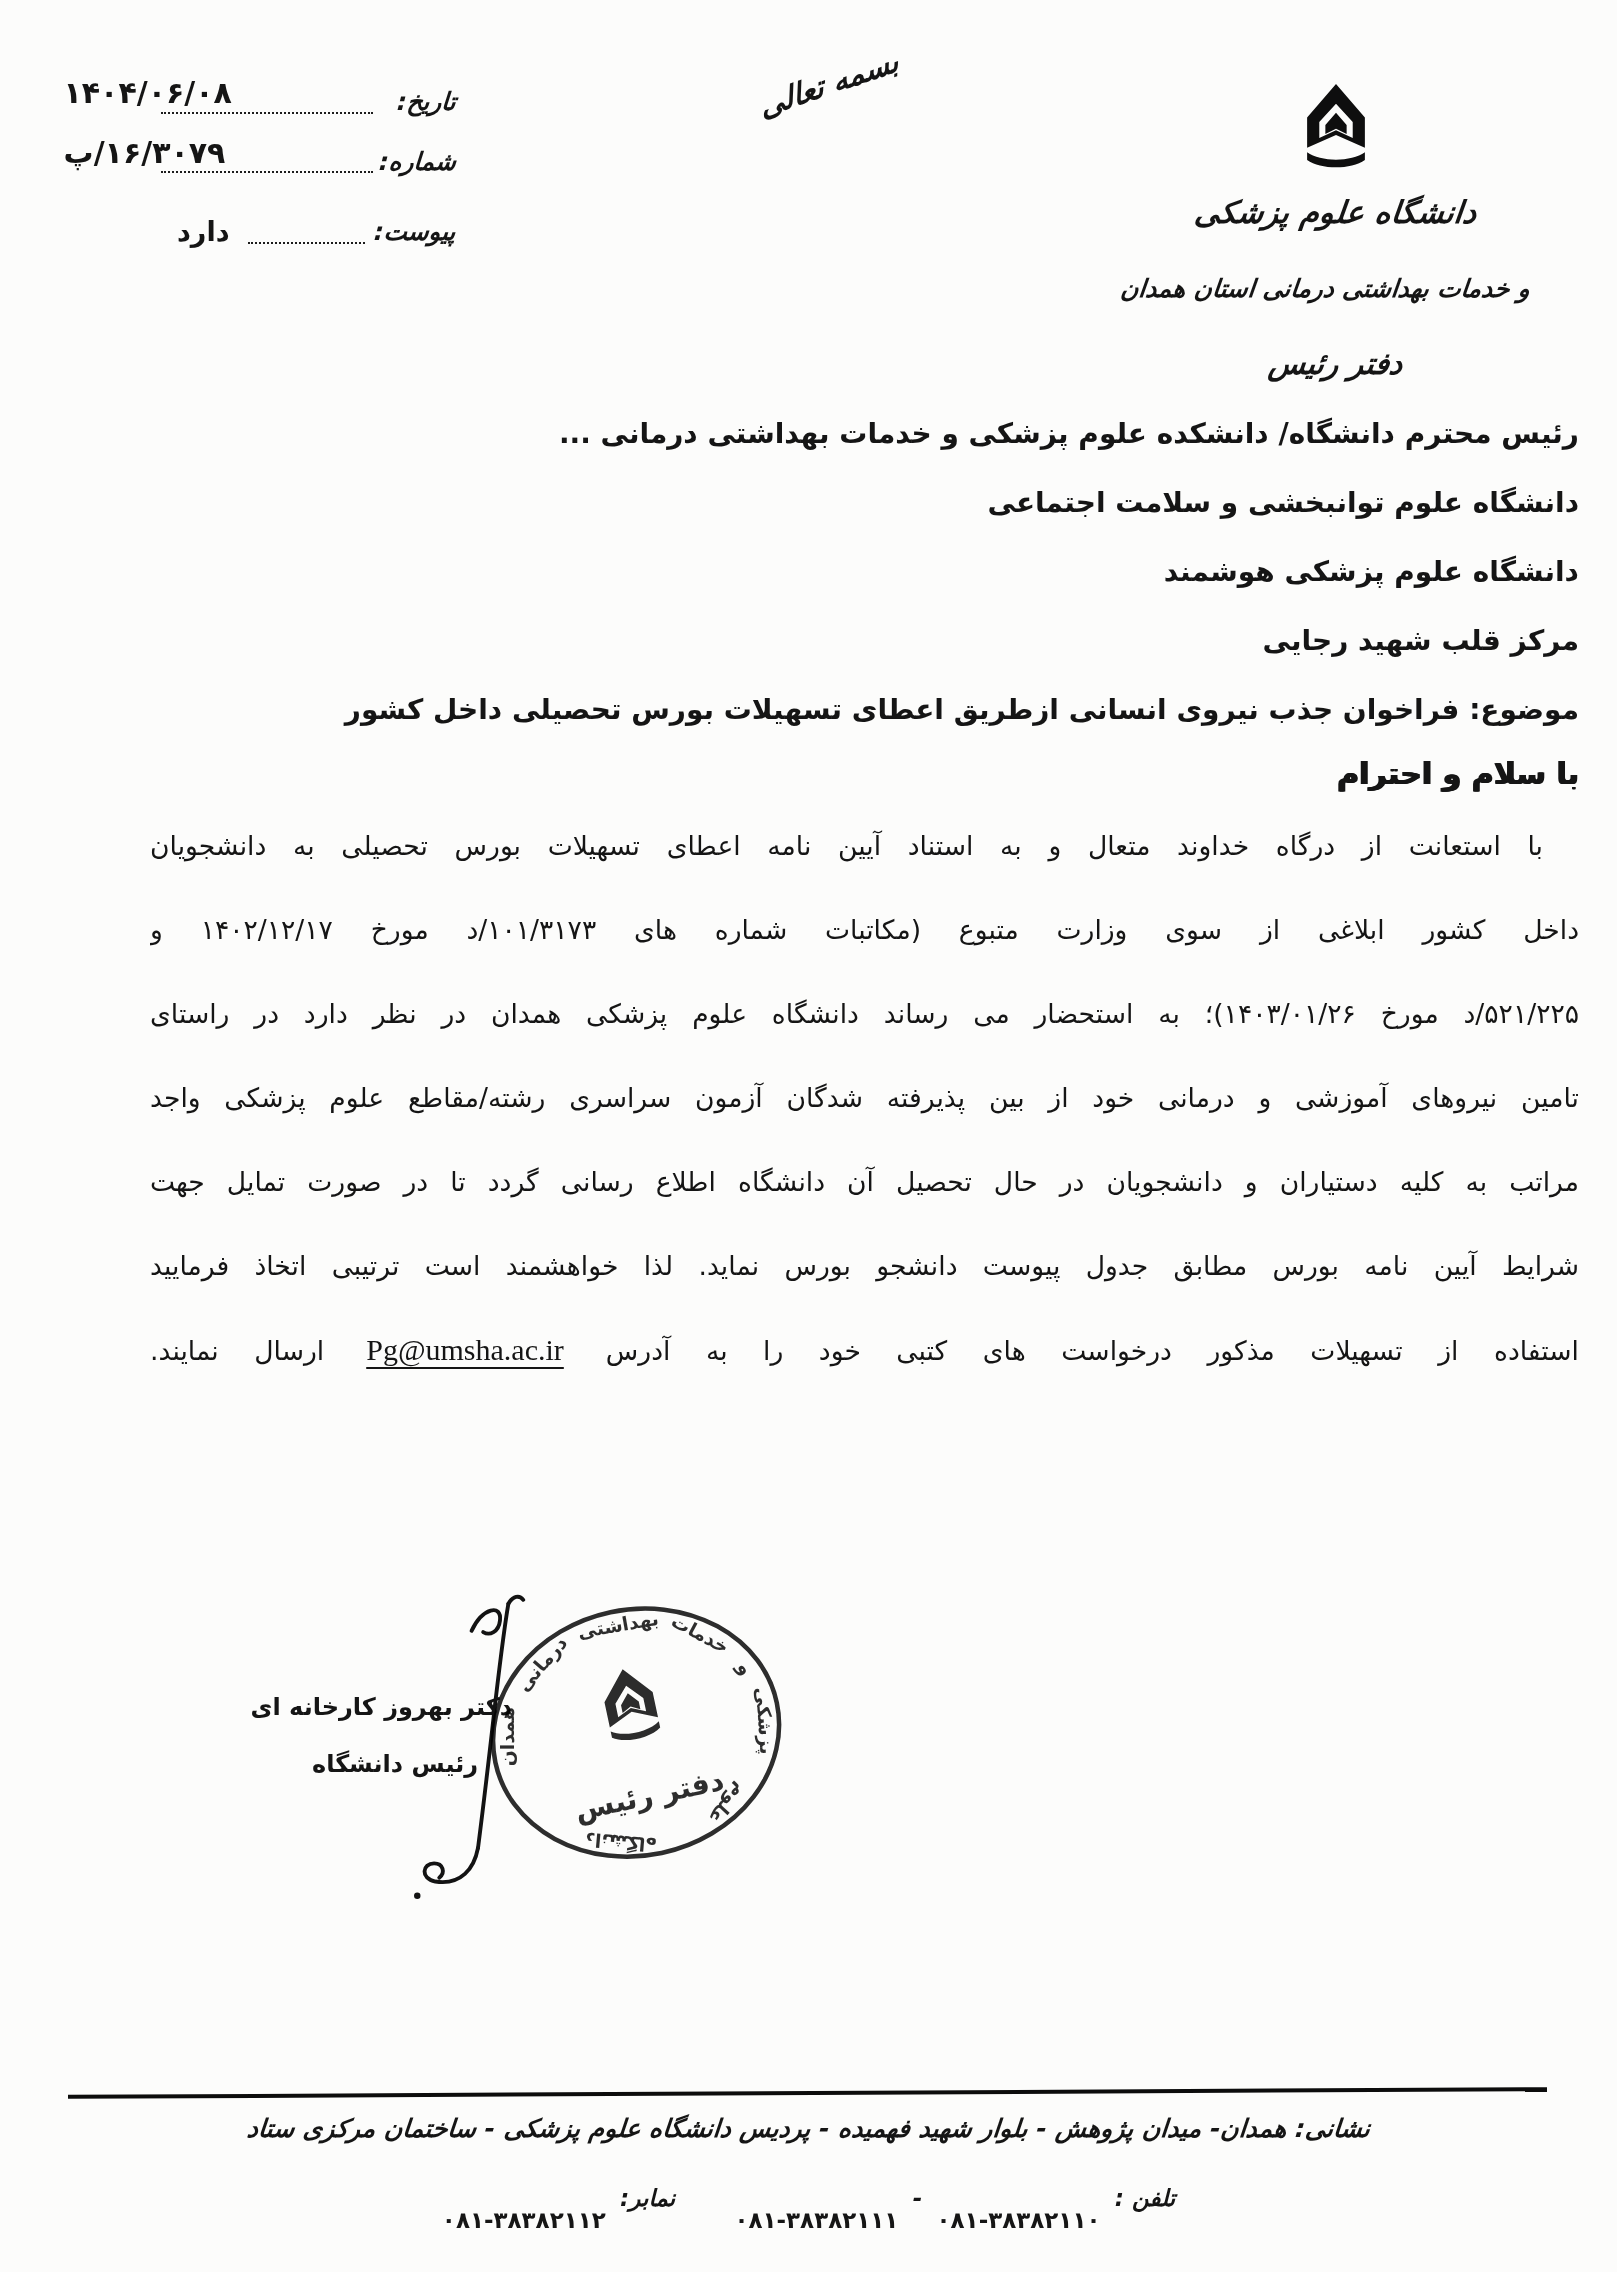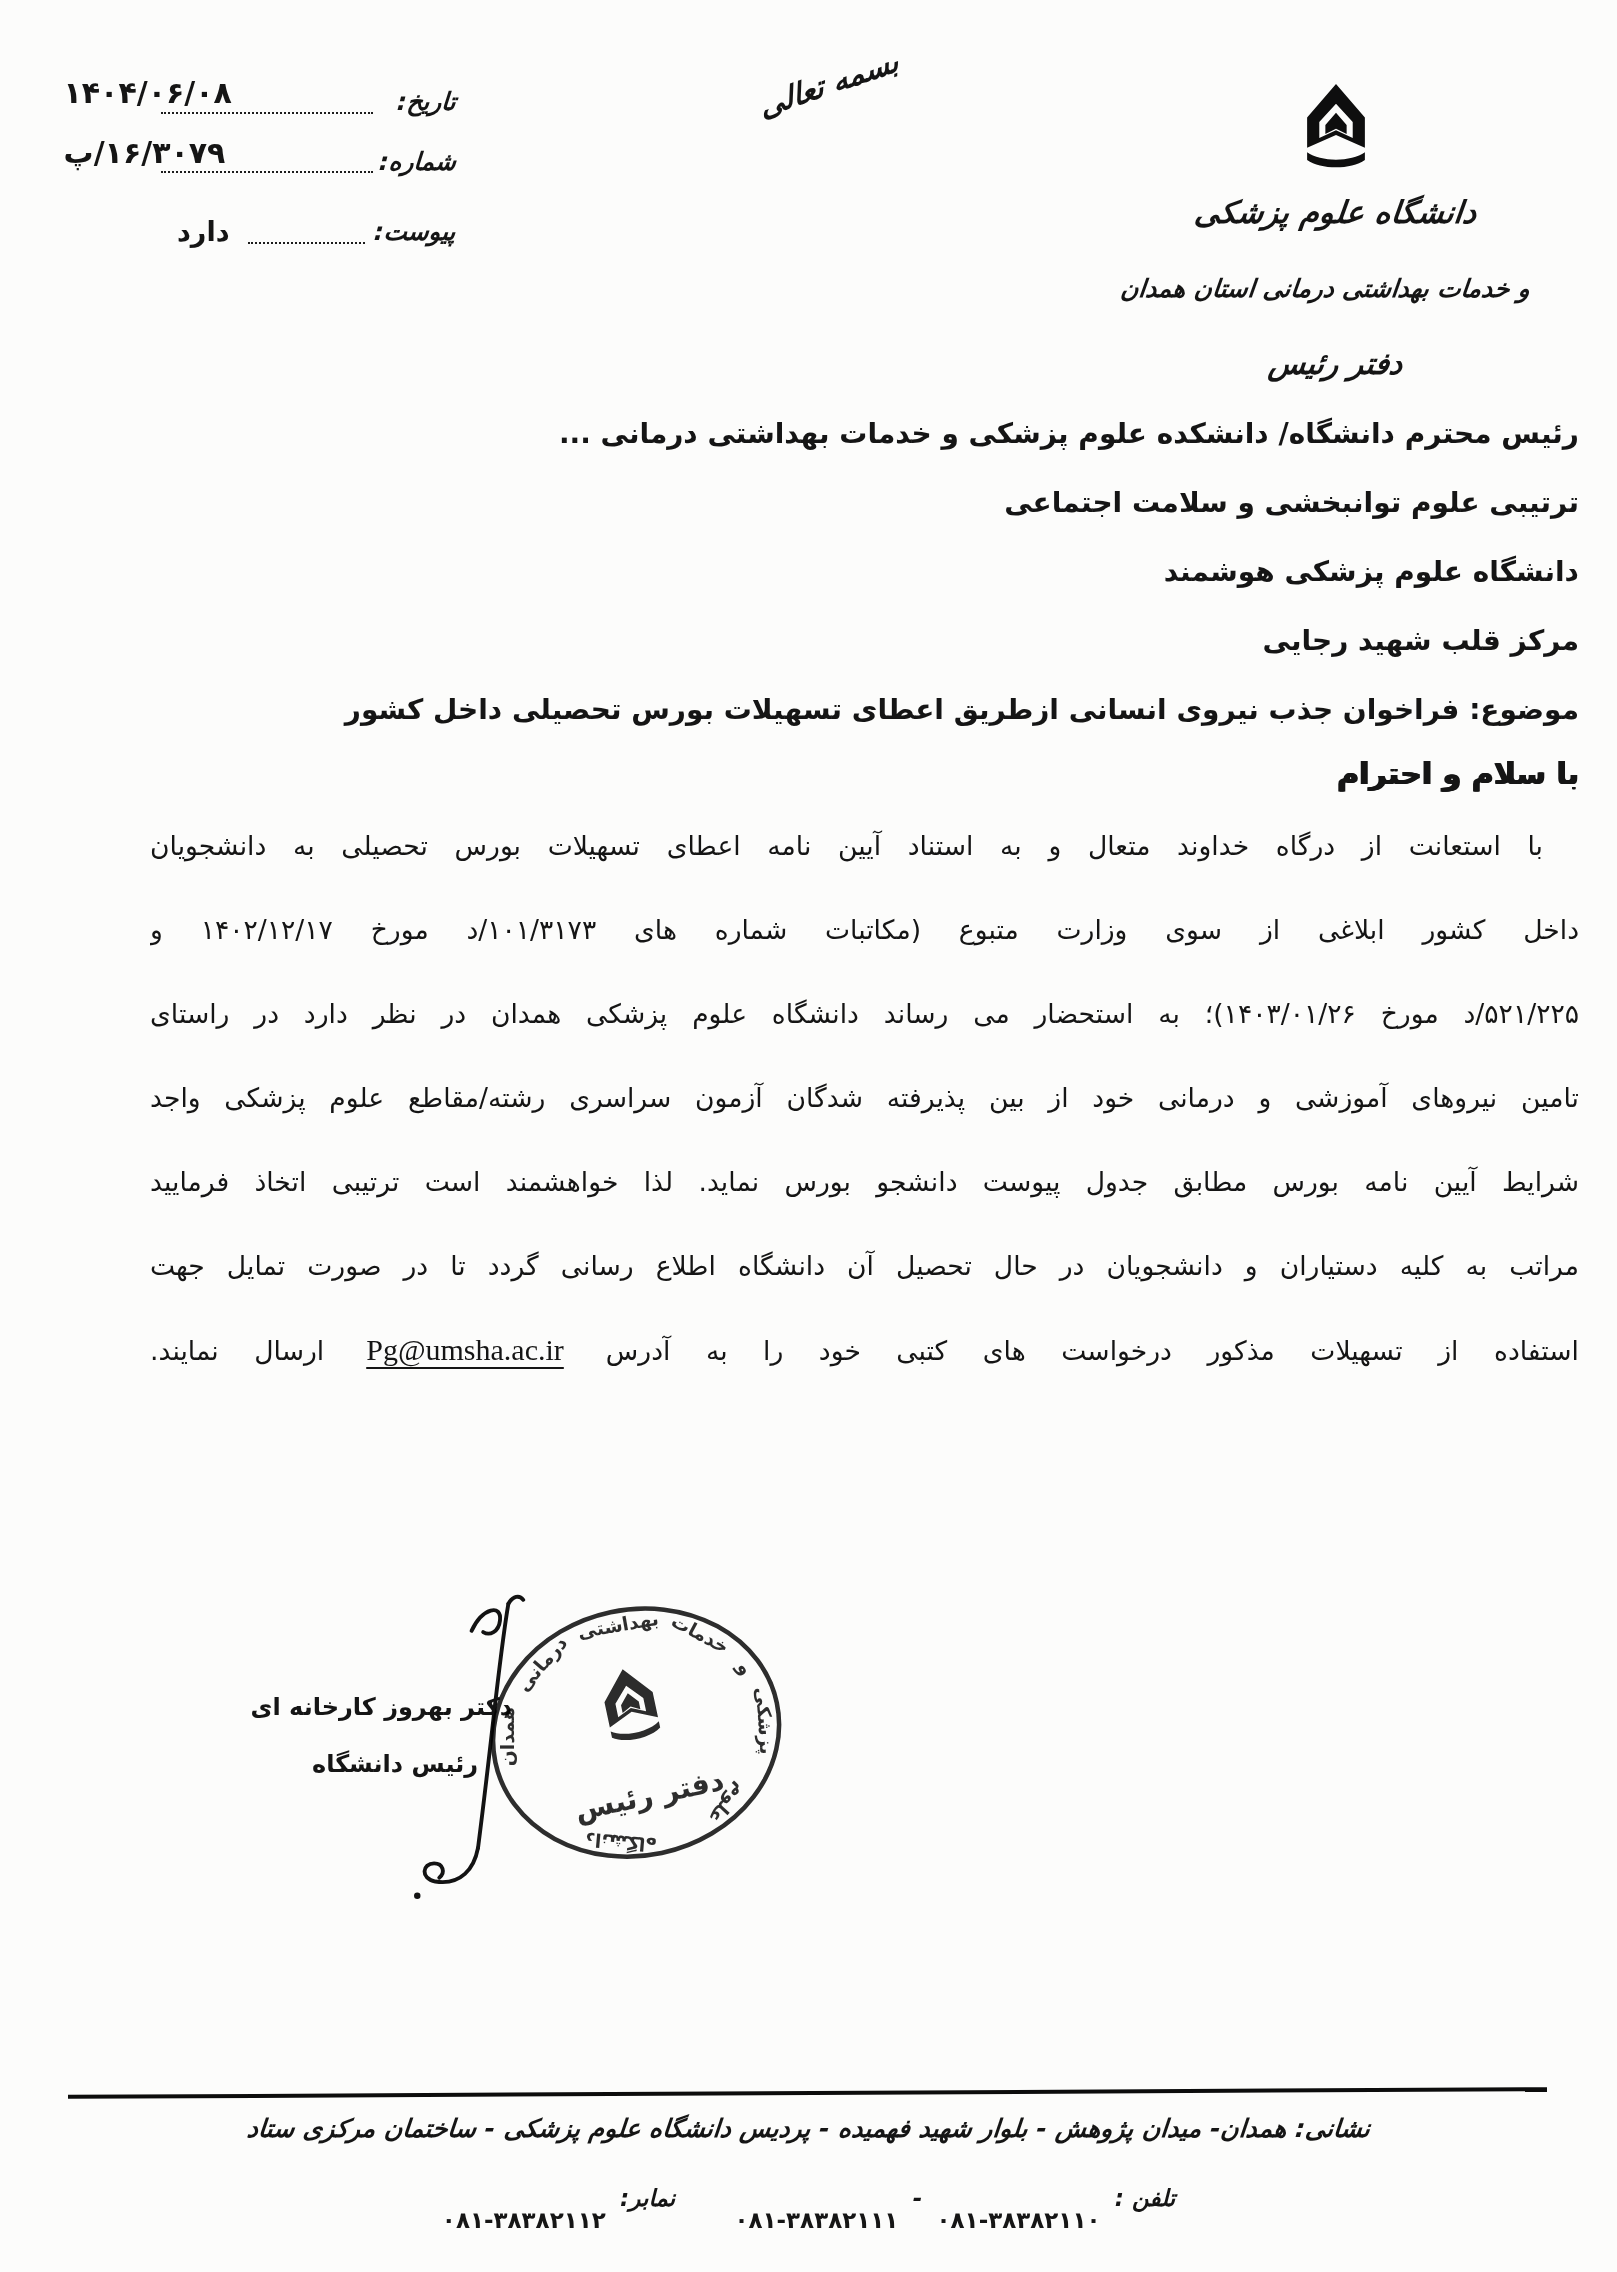--- a/index.html
+++ b/index.html
@@ -129,35 +129,35 @@
         <path d="M12 96 C30 109 70 109 88 96 L88 106 C70 119 30 119 12 106 Z"></path>
       </g>
     </svg>
     <div class="lh1">دانشگاه علوم پزشکی</div>
     <div class="lh2">و خدمات بهداشتی درمانی استان همدان</div>
     <div class="lh3">دفتر رئیس</div>
   </div>
 
   <div class="recipients">
     <div class="recipient-line">رئیس محترم دانشگاه/ دانشکده علوم پزشکی و خدمات بهداشتی درمانی ...</div>
-    <div class="recipient-line">ترتیبی علوم توانبخشی و سلامت اجتماعی</div>
+    <div class="recipient-line">دانشگاه علوم توانبخشی و سلامت اجتماعی</div>
     <div class="recipient-line">دانشگاه علوم پزشکی هوشمند</div>
     <div class="recipient-line">مرکز قلب شهید رجایی</div>
     <div class="subject-line">موضوع: فراخوان جذب نیروی انسانی ازطریق اعطای تسهیلات بورس تحصیلی داخل کشور</div>
   </div>
 
   <div class="salutation">با سلام و احترام</div>
 
   <div class="body-block">
     <div class="body-line first">با استعانت از درگاه خداوند متعال و به استناد آیین نامه اعطای تسهیلات بورس تحصیلی به دانشجویان</div>
     <div class="body-line">داخل کشور ابلاغی از سوی وزارت متبوع (مکاتبات شماره های ۱۰۱/۳۱۷۳/د مورخ ۱۴۰۲/۱۲/۱۷ و</div>
     <div class="body-line">۵۲۱/۲۲۵/د مورخ ۱۴۰۳/۰۱/۲۶)؛ به استحضار می رساند دانشگاه علوم پزشکی همدان در نظر دارد در راستای</div>
     <div class="body-line">تامین نیروهای آموزشی و درمانی خود از بین پذیرفته شدگان آزمون سراسری رشته/مقاطع علوم پزشکی واجد</div>
+    <div class="body-line">مراتب به کلیه دستیاران و دانشجویان در حال تحصیل آن دانشگاه اطلاع رسانی گردد تا در صورت تمایل جهت</div>
     <div class="body-line">شرایط آیین نامه بورس مطابق جدول پیوست دانشجو بورس نماید. لذا خواهشمند است ترتیبی اتخاذ فرمایید</div>
-    <div class="body-line">مراتب به کلیه دستیاران و دانشجویان در حال تحصیل آن دانشگاه اطلاع رسانی گردد تا در صورت تمایل جهت</div>
     <div class="body-line"><span>استفاده از تسهیلات مذکور درخواست های کتبی خود را به آدرس</span> <span class="email">Pg@umsha.ac.ir</span> <span>ارسال نمایند.</span></div>
   </div>
 
   <div class="sig-name">دکتر بهروز کارخانه ای</div>
   <div class="sig-title">رئیس دانشگاه</div>
   <svg class="sig-strokes" width="168" height="324" viewBox="0 0 260 500">
     <g fill="none" stroke="#131313" stroke-width="6" stroke-linecap="round">
       <path d="M 225 22 C 232 10 242 8 248 16"></path>
       <path d="M 168 64 C 185 28 215 22 212 48 C 210 66 196 72 186 66"></path>
       <path d="M 225 22 C 210 110 200 230 178 400"></path>

